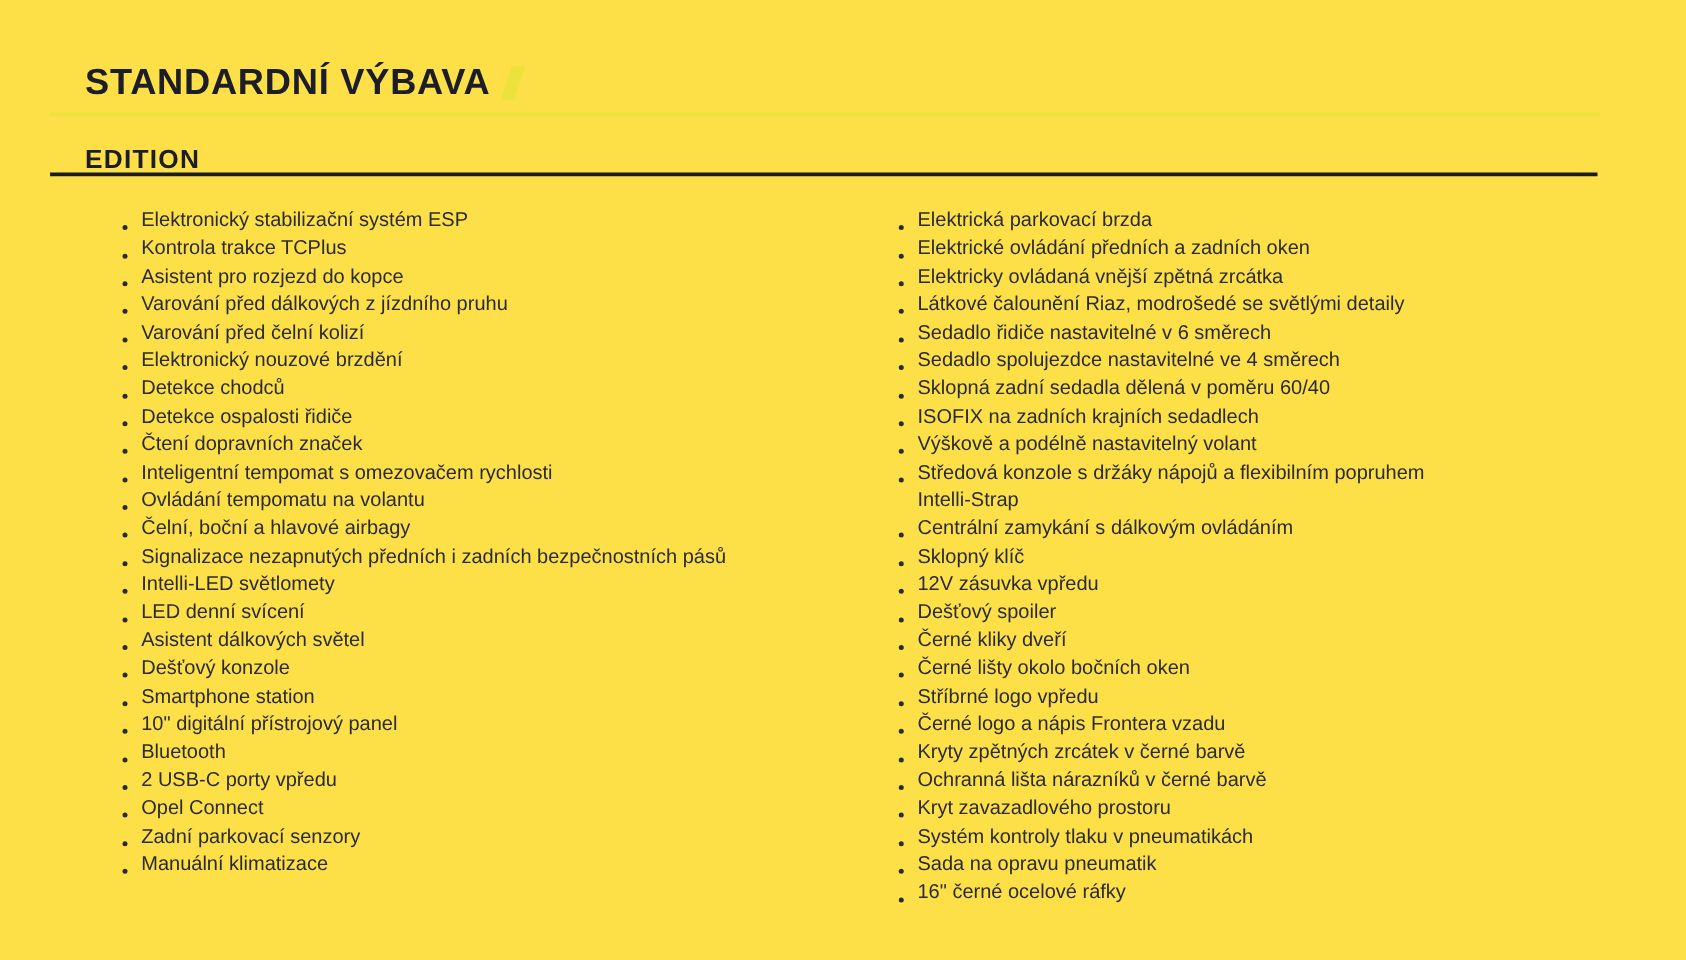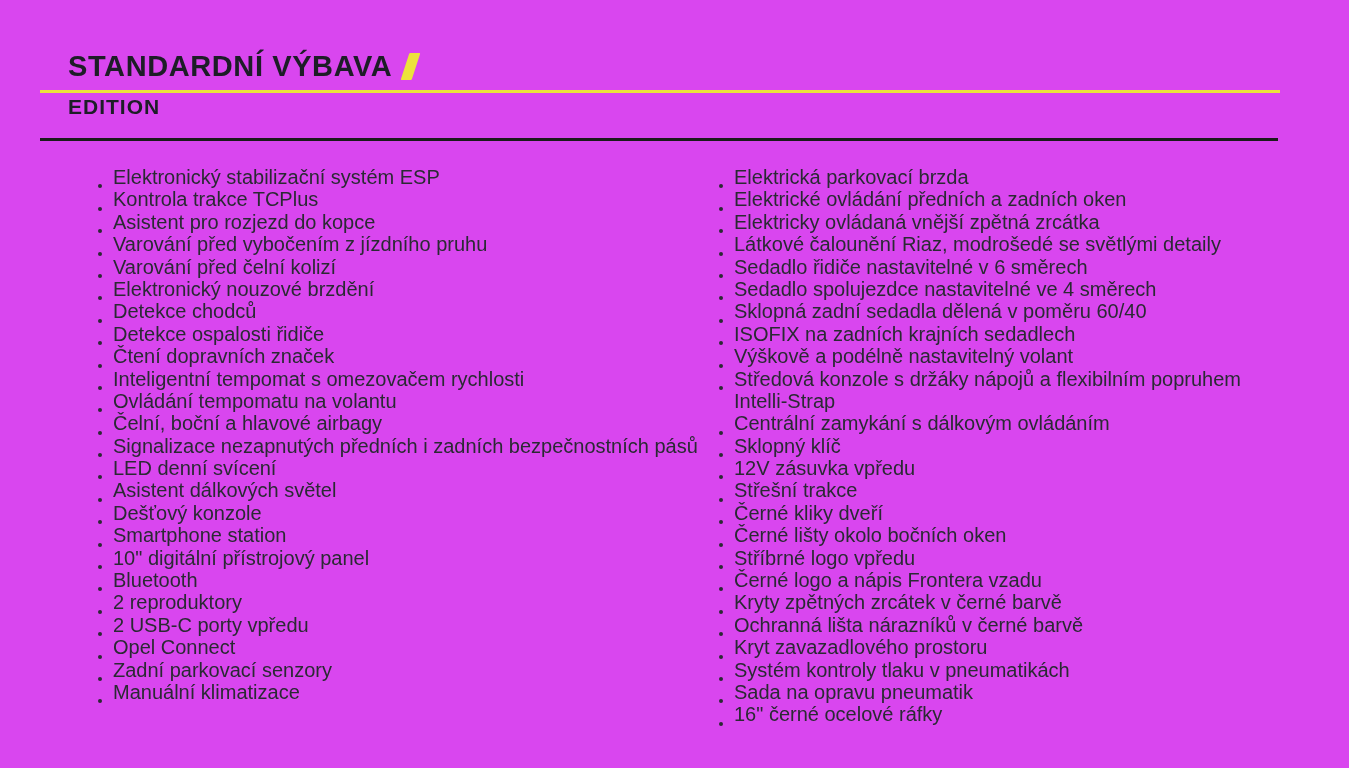--- a/index.html
+++ b/index.html
@@ -12,21 +12,21 @@
     height: 768px;
     overflow: hidden;
     font-family: "Liberation Sans", "DejaVu Sans", sans-serif;
     color: #26262e;
     -webkit-font-smoothing: antialiased;
   }
   .page {
     position: relative;
     width: 1349px;
     height: 768px;
-    background: #d946ef;
+    background: #fde047;
   }
   
   .page-title {
     position: absolute;
     left: 68px;
     top: 50px;
     margin: 0;
     font-size: 29px;
     font-weight: bold;
     letter-spacing: 0.6px;
@@ -50,21 +50,21 @@
   }
   .rule-yellow {
     top: 90px;
     width: 1240px;
     height: 3px;
     background: #ece23c;
   }
   .trim-title {
     position: absolute;
     left: 68px;
-    top: 95px;
+    top: 116px;
     margin: 0;
     font-size: 21px;
     font-weight: bold;
     letter-spacing: 1px;
     color: #1d1d27;
     white-space: nowrap;
   }
   .rule-black {
     top: 138px;
     width: 1238px;
@@ -76,23 +76,23 @@
     list-style: none;
     margin: 0;
     padding: 0;
     position: absolute;
     top: 166px;
   }
   #col-left  { left: 98px;  width: 605px; }
   #col-right { left: 719px; width: 620px; }
   .item {
     display: flex;
-    align-items: flex-end;
+    align-items: center;
     height: 22.4px;
-    font-size: 20px;
+    font-size: 16px;
     line-height: 22.4px;
     color: #2a2a33;
     white-space: nowrap;
   }
   .dot {
     flex: 0 0 auto;
     width: 4px;
     height: 4px;
     border-radius: 50%;
     background: #2a2a33;
@@ -124,21 +124,21 @@
       <li class="item">
         <span class="dot"></span>
         <span class="txt">Kontrola trakce TCPlus</span>
       </li>
       <li class="item">
         <span class="dot"></span>
         <span class="txt">Asistent pro rozjezd do kopce</span>
       </li>
       <li class="item">
         <span class="dot"></span>
-        <span class="txt">Varování před vybočením z jízdního pruhu</span>
+        <span class="txt">Varování před dálkových z jízdního pruhu</span>
       </li>
       <li class="item">
         <span class="dot"></span>
         <span class="txt">Varování před čelní kolizí</span>
       </li>
       <li class="item">
         <span class="dot"></span>
         <span class="txt">Elektronický nouzové brzdění</span>
       </li>
       <li class="item">
@@ -164,20 +164,24 @@
       <li class="item">
         <span class="dot"></span>
         <span class="txt">Čelní, boční a hlavové airbagy</span>
       </li>
       <li class="item">
         <span class="dot"></span>
         <span class="txt">Signalizace nezapnutých předních i zadních bezpečnostních pásů</span>
       </li>
       <li class="item">
         <span class="dot"></span>
+        <span class="txt">Intelli-LED světlomety</span>
+      </li>
+      <li class="item">
+        <span class="dot"></span>
         <span class="txt">LED denní svícení</span>
       </li>
       <li class="item">
         <span class="dot"></span>
         <span class="txt">Asistent dálkových světel</span>
       </li>
       <li class="item">
         <span class="dot"></span>
         <span class="txt">Dešťový konzole</span>
       </li>
@@ -185,24 +189,20 @@
         <span class="dot"></span>
         <span class="txt">Smartphone station</span>
       </li>
       <li class="item">
         <span class="dot"></span>
         <span class="txt">10" digitální přístrojový panel</span>
       </li>
       <li class="item">
         <span class="dot"></span>
         <span class="txt">Bluetooth</span>
-      </li>
-      <li class="item">
-        <span class="dot"></span>
-        <span class="txt">2 reproduktory</span>
       </li>
       <li class="item">
         <span class="dot"></span>
         <span class="txt">2 USB-C porty vpředu</span>
       </li>
       <li class="item">
         <span class="dot"></span>
         <span class="txt">Opel Connect</span>
       </li>
       <li class="item">
@@ -266,21 +266,21 @@
       <li class="item">
         <span class="dot"></span>
         <span class="txt">Sklopný klíč</span>
       </li>
       <li class="item">
         <span class="dot"></span>
         <span class="txt">12V zásuvka vpředu</span>
       </li>
       <li class="item">
         <span class="dot"></span>
-        <span class="txt">Střešní trakce</span>
+        <span class="txt">Dešťový spoiler</span>
       </li>
       <li class="item">
         <span class="dot"></span>
         <span class="txt">Černé kliky dveří</span>
       </li>
       <li class="item">
         <span class="dot"></span>
         <span class="txt">Černé lišty okolo bočních oken</span>
       </li>
       <li class="item">

